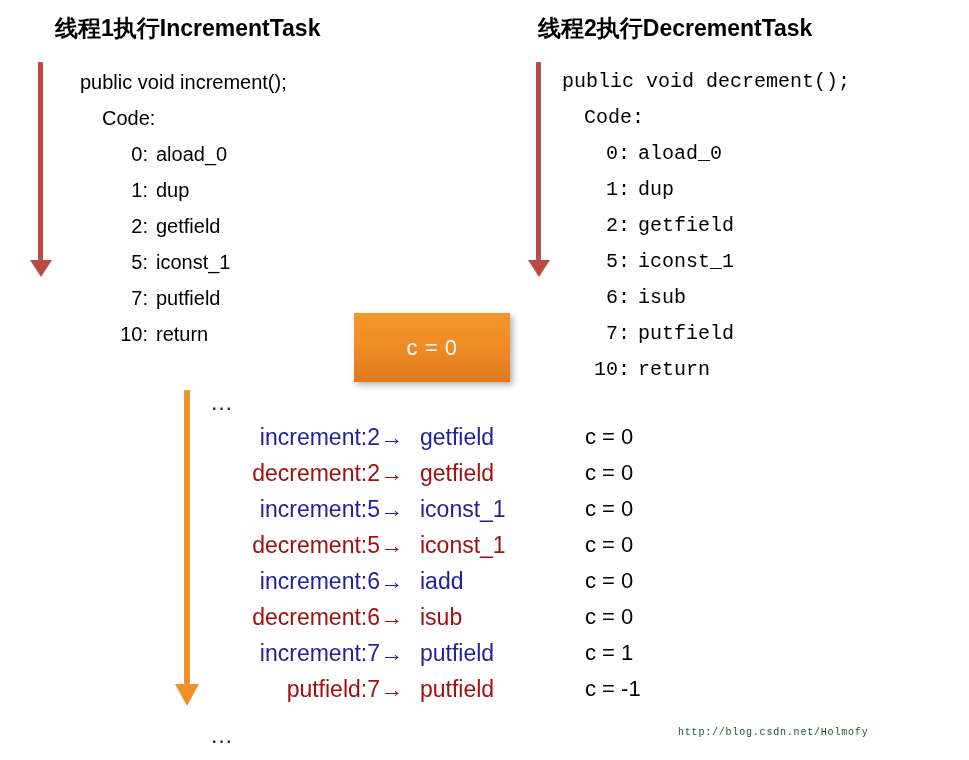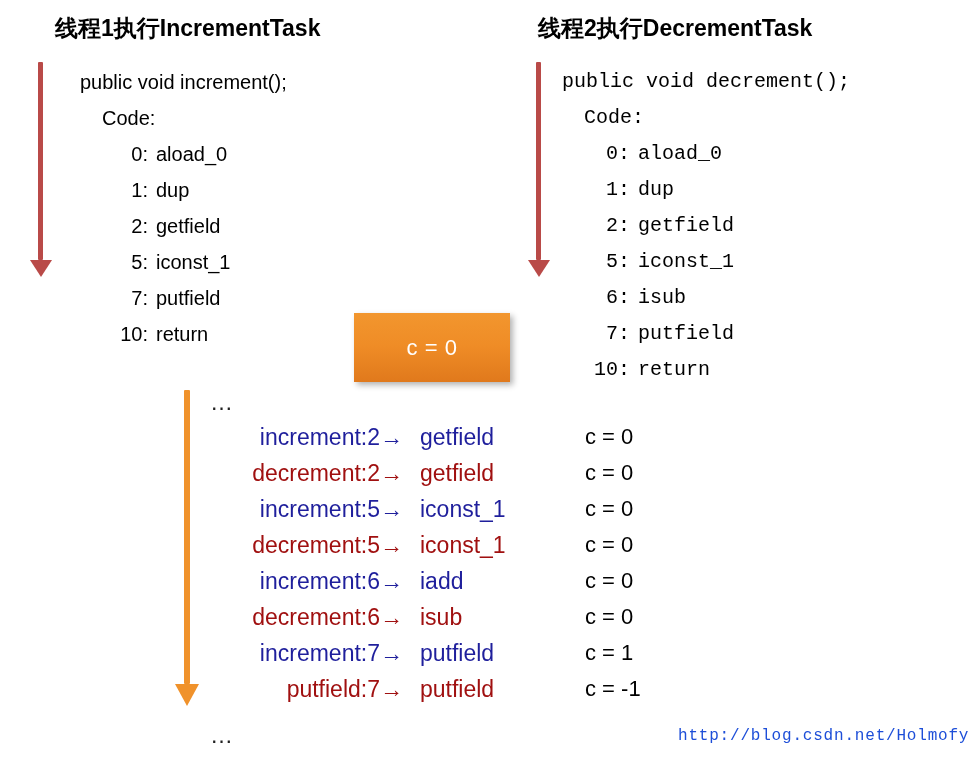--- a/index.html
+++ b/index.html
@@ -185,22 +185,22 @@
     color: #202020;
     letter-spacing: 1px;
   }
 
   
   #watermark {
     position: absolute;
     left: 678px;
     top: 727px;
     font-family: "Liberation Mono", monospace;
-    font-size: 16px;
-    color: #1d4ed8;
+    font-size: 10px;
+    color: #14532d;
     letter-spacing: 0.8px;
     white-space: nowrap;
     text-align: center;
   }
 </style>
 </head>
 <body>
 
 <div class="col-header" id="header-thread1">
   <span class="plain">线程1执行</span><span class="bold">IncrementTask</span>

